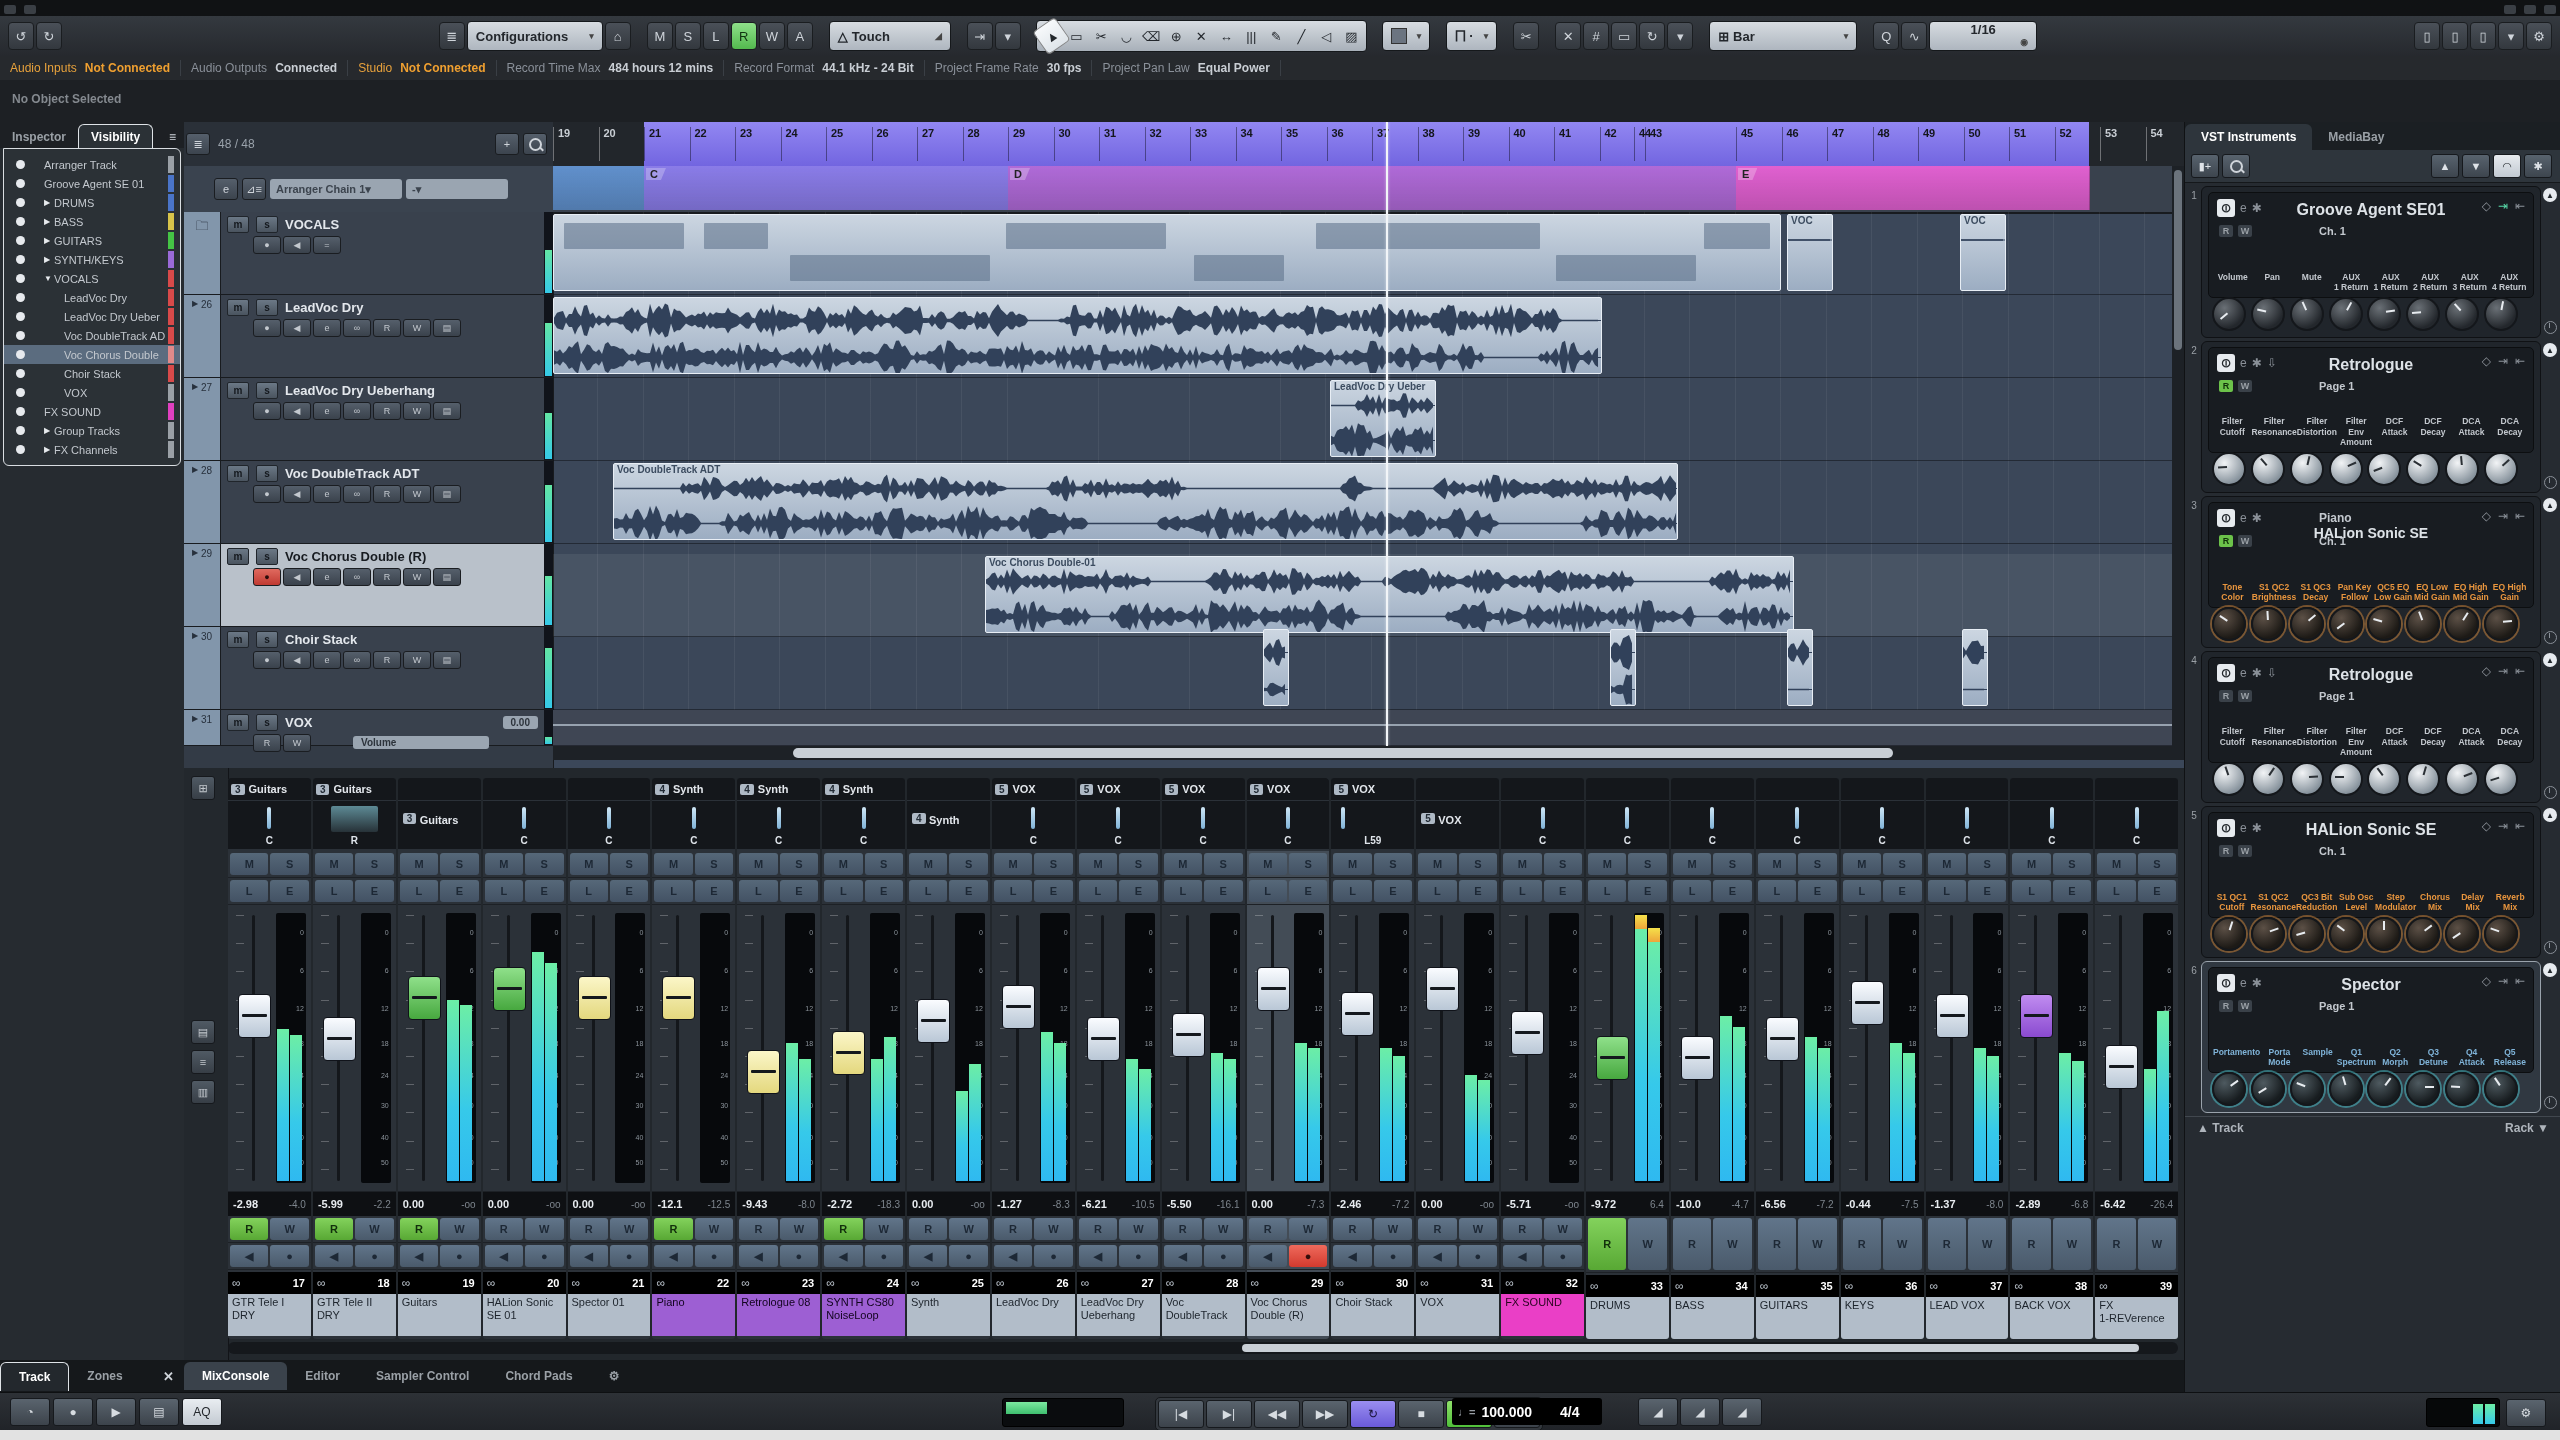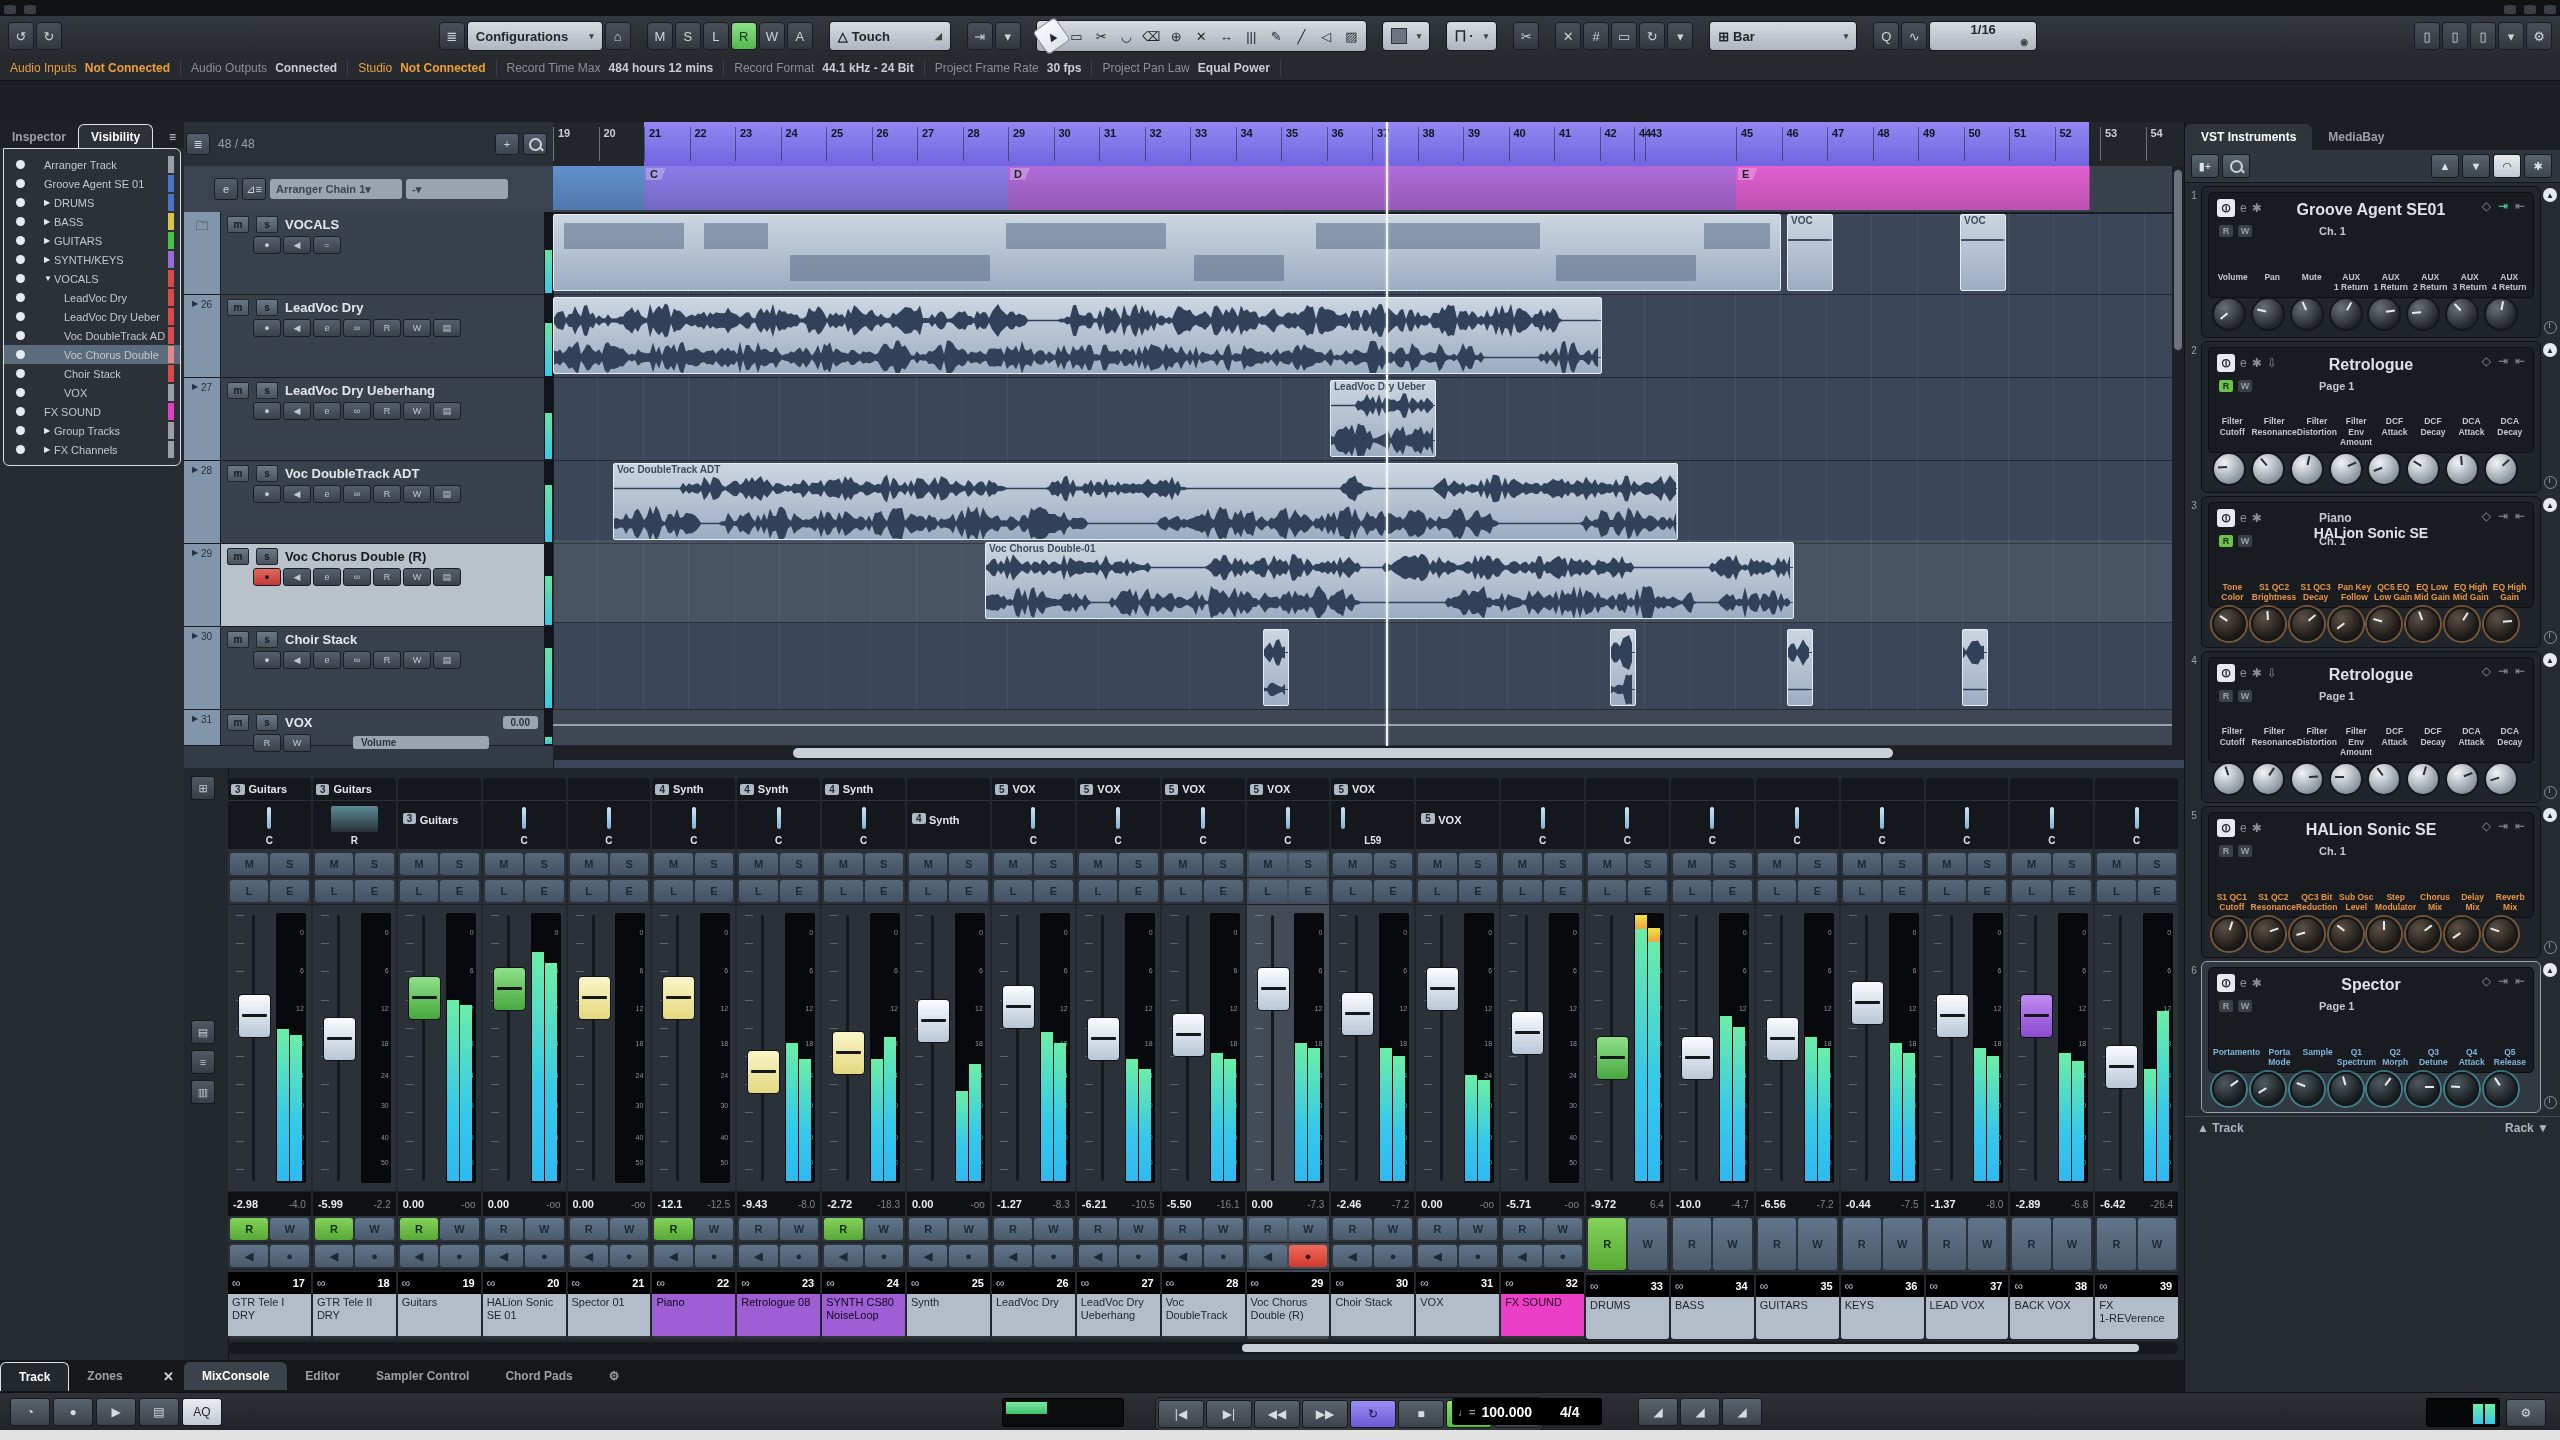--- a/index.html
+++ b/index.html
@@ -302,20 +302,23 @@
       </div>
       <div class="st-item">
         <span class="st-label">Project Frame Rate</span>
         <span class="st-val">30 fps</span>
       </div>
       <div class="st-item">
         <span class="st-label">Project Pan Law</span>
         <span class="st-val">Equal Power</span>
       </div>
     </div>
+  <div class="abs" id="infoline">
+    <div id="no-obj">No Object Selected</div>
+  </div>
 
   <div class="abs" id="sidebar">
       <div id="sb-tabs">
         <div class="sb-tab">Inspector</div>
         <div class="sb-tab active" style="border-top: 1px solid rgb(223, 227, 231); border-right: 1px solid rgb(223, 227, 231); border-left: 1px solid rgb(223, 227, 231); border-image: initial; border-bottom: none; background: rgb(43, 49, 54);">Visibility</div>
         <div class="sb-menu">≡</div>
       </div>
       <div class="sb-body">
         <div class="sb-row">
           <span class="sb-dot"></span>
@@ -672,21 +675,21 @@
               </svg>
             </div>
             <div style="position: absolute; top: 41px; left: 0px;">
               <svg width="1063" height="37">
                 <polygon points="0,13.5 3,13.0 6,14.4 9,14.2 12,8.1 15,13.5 18,13.7 21,5.8 24,3.8 27,9.0 30,15.3 33,11.0 36,1.1 39,9.5 42,0.6 45,6.1 48,15.5 51,16.9 54,9.6 57,8.8 60,12.4 63,3.9 66,12.9 69,12.1 72,7.8 75,8.5 78,8.8 81,10.5 84,13.5 87,17.7 90,17.7 93,17.7 96,17.7 99,17.7 102,17.7 105,17.7 108,16.2 111,16.3 114,7.8 117,12.2 120,16.4 123,15.6 126,9.5 129,11.5 132,9.1 135,6.9 138,13.0 141,16.6 144,9.6 147,16.1 150,8.1 153,15.0 156,3.6 159,10.8 162,11.3 165,2.6 168,1.8 171,4.8 174,13.6 177,15.9 180,8.0 183,11.3 186,13.0 189,15.3 192,14.3 195,14.7 198,13.6 201,10.5 204,15.0 207,4.3 210,13.4 213,6.6 216,8.0 219,13.6 222,15.4 225,7.0 228,14.1 231,6.1 234,7.8 237,10.3 240,13.2 243,13.9 246,11.3 249,12.3 252,16.1 255,10.6 258,16.7 261,7.7 264,7.7 267,5.9 270,12.8 273,16.3 276,7.9 279,3.2 282,3.7 285,3.2 288,2.8 291,15.7 294,12.6 297,8.5 300,9.9 303,11.9 306,10.8 309,11.4 312,15.4 315,9.2 318,12.3 321,12.2 324,16.9 327,13.2 330,14.8 333,13.9 336,12.9 339,8.5 342,16.7 345,9.7 348,4.8 351,14.1 354,0.8 357,7.3 360,5.9 363,1.4 366,12.9 369,2.3 372,8.8 375,11.9 378,13.6 381,11.3 384,10.4 387,15.6 390,15.3 393,15.6 396,11.3 399,12.1 402,14.7 405,16.8 408,10.4 411,10.0 414,14.1 417,3.1 420,5.5 423,3.2 426,1.8 429,3.5 432,4.4 435,8.9 438,8.9 441,8.9 444,11.5 447,11.9 450,6.5 453,13.6 456,15.9 459,12.4 462,13.3 465,13.1 468,12.4 471,14.1 474,17.7 477,17.7 480,17.7 483,17.7 486,17.7 489,17.7 492,17.7 495,17.7 498,17.7 501,17.7 504,17.7 507,17.7 510,17.7 513,17.7 516,17.7 519,17.7 522,17.7 525,17.7 528,17.7 531,17.7 534,17.7 537,17.7 540,17.7 543,17.7 546,14.1 549,12.6 552,11.6 555,15.2 558,13.4 561,12.0 564,10.7 567,15.3 570,13.8 573,15.2 576,13.8 579,13.1 582,11.3 585,10.9 588,8.9 591,11.2 594,3.4 597,13.1 600,14.9 603,7.2 606,1.6 609,4.5 612,3.2 615,13.5 618,15.1 621,6.4 624,9.9 627,4.4 630,13.5 633,8.1 636,8.1 639,5.7 642,16.4 645,13.4 648,11.3 651,15.1 654,16.4 657,12.4 660,14.1 663,11.2 666,5.7 669,5.1 672,2.6 675,15.1 678,10.6 681,4.5 684,9.2 687,12.6 690,9.1 693,10.4 696,13.9 699,17.0 702,13.3 705,14.1 708,10.1 711,15.8 714,7.5 717,12.6 720,6.6 723,15.8 726,5.5 729,6.0 732,2.4 735,1.6 738,12.6 741,3.2 744,12.0 747,16.8 750,13.4 753,6.3 756,11.2 759,11.2 762,13.9 765,8.0 768,5.7 771,12.6 774,8.0 777,8.6 780,10.9 783,12.8 786,11.6 789,14.7 792,11.4 795,5.4 798,5.5 801,7.6 804,4.6 807,6.6 810,8.5 813,16.1 816,12.1 819,14.5 822,16.5 825,10.9 828,14.1 831,14.1 834,13.2 837,10.5 840,4.0 843,5.6 846,2.4 849,6.9 852,15.7 855,14.5 858,10.9 861,6.3 864,5.0 867,12.4 870,12.0 873,10.5 876,7.9 879,14.9 882,15.7 885,17.7 888,17.7 891,17.7 894,17.7 897,17.7 900,17.7 903,17.7 906,17.7 909,17.7 912,17.7 915,17.7 918,17.7 921,17.7 924,17.7 927,17.7 930,17.7 933,17.7 936,17.7 939,17.7 942,17.7 945,17.7 948,17.7 951,17.7 954,17.7 957,17.7 960,17.7 963,17.7 966,17.7 969,16.2 972,10.2 975,14.4 978,16.5 981,14.4 984,14.2 987,4.7 990,6.2 993,7.4 996,15.1 999,15.1 1002,8.2 1005,6.1 1008,11.5 1011,15.7 1014,2.6 1017,5.5 1020,13.3 1023,4.7 1026,9.3 1029,13.4 1032,13.4 1035,10.2 1038,11.0 1041,13.3 1044,16.2 1047,12.4 1050,11.9 1053,15.8 1056,11.9 1059,16.6 1062,7.8 1062,29.2 1059,20.4 1056,25.1 1053,21.2 1050,25.1 1047,24.6 1044,20.8 1041,23.7 1038,26.0 1035,26.8 1032,23.6 1029,23.6 1026,27.7 1023,32.3 1020,23.7 1017,31.5 1014,34.4 1011,21.3 1008,25.5 1005,30.9 1002,28.8 999,21.9 996,21.9 993,29.6 990,30.8 987,32.3 984,22.8 981,22.6 978,20.5 975,22.6 972,26.8 969,20.8 966,19.3 963,19.3 960,19.3 957,19.3 954,19.3 951,19.3 948,19.3 945,19.3 942,19.3 939,19.3 936,19.3 933,19.3 930,19.3 927,19.3 924,19.3 921,19.3 918,19.3 915,19.3 912,19.3 909,19.3 906,19.3 903,19.3 900,19.3 897,19.3 894,19.3 891,19.3 888,19.3 885,19.3 882,21.3 879,22.1 876,29.1 873,26.5 870,25.0 867,24.6 864,32.0 861,30.7 858,26.1 855,22.5 852,21.3 849,30.1 846,34.6 843,31.4 840,33.0 837,26.5 834,23.8 831,22.9 828,22.9 825,26.1 822,20.5 819,22.5 816,24.9 813,20.9 810,28.5 807,30.4 804,32.4 801,29.4 798,31.5 795,31.6 792,25.6 789,22.3 786,25.4 783,24.2 780,26.1 777,28.4 774,29.0 771,24.4 768,31.3 765,29.0 762,23.1 759,25.8 756,25.8 753,30.7 750,23.6 747,20.2 744,25.0 741,33.8 738,24.4 735,35.4 732,34.6 729,31.0 726,31.5 723,21.2 720,30.4 717,24.4 714,29.5 711,21.2 708,26.9 705,22.9 702,23.7 699,20.0 696,23.1 693,26.6 690,27.9 687,24.4 684,27.8 681,32.5 678,26.4 675,21.9 672,34.4 669,31.9 666,31.3 663,25.8 660,22.9 657,24.6 654,20.6 651,21.9 648,25.7 645,23.6 642,20.6 639,31.3 636,28.9 633,28.9 630,23.5 627,32.6 624,27.1 621,30.6 618,21.9 615,23.5 612,33.8 609,32.5 606,35.4 603,29.8 600,22.1 597,23.9 594,33.6 591,25.8 588,28.1 585,26.1 582,25.7 579,23.9 576,23.2 573,21.8 570,23.2 567,21.7 564,26.3 561,25.0 558,23.6 555,21.8 552,25.4 549,24.4 546,22.9 543,19.3 540,19.3 537,19.3 534,19.3 531,19.3 528,19.3 525,19.3 522,19.3 519,19.3 516,19.3 513,19.3 510,19.3 507,19.3 504,19.3 501,19.3 498,19.3 495,19.3 492,19.3 489,19.3 486,19.3 483,19.3 480,19.3 477,19.3 474,19.3 471,22.9 468,24.6 465,23.9 462,23.7 459,24.6 456,21.1 453,23.4 450,30.5 447,25.1 444,25.5 441,28.1 438,28.1 435,28.1 432,32.6 429,33.5 426,35.2 423,33.8 420,31.5 417,33.9 414,22.9 411,27.0 408,26.6 405,20.2 402,22.3 399,24.9 396,25.7 393,21.4 390,21.7 387,21.4 384,26.6 381,25.7 378,23.4 375,25.1 372,28.2 369,34.7 366,24.1 363,35.6 360,31.1 357,29.7 354,36.2 351,22.9 348,32.2 345,27.3 342,20.3 339,28.5 336,24.1 333,23.1 330,22.2 327,23.8 324,20.1 321,24.8 318,24.7 315,27.8 312,21.6 309,25.6 306,26.2 303,25.1 300,27.1 297,28.5 294,24.4 291,21.3 288,34.2 285,33.8 282,33.3 279,33.8 276,29.1 273,20.7 270,24.2 267,31.1 264,29.3 261,29.3 258,20.3 255,26.4 252,20.9 249,24.7 246,25.7 243,23.1 240,23.8 237,26.7 234,29.2 231,30.9 228,22.9 225,30.0 222,21.6 219,23.4 216,29.0 213,30.4 210,23.6 207,32.7 204,22.0 201,26.5 198,23.4 195,22.3 192,22.7 189,21.7 186,24.0 183,25.7 180,29.0 177,21.1 174,23.4 171,32.2 168,35.2 165,34.4 162,25.7 159,26.2 156,33.4 153,22.0 150,28.9 147,20.9 144,27.4 141,20.4 138,24.0 135,30.1 132,27.9 129,25.5 126,27.5 123,21.4 120,20.6 117,24.8 114,29.2 111,20.7 108,20.8 105,19.3 102,19.3 99,19.3 96,19.3 93,19.3 90,19.3 87,19.3 84,23.5 81,26.5 78,28.2 75,28.5 72,29.2 69,24.9 66,24.1 63,33.1 60,24.6 57,28.2 54,27.4 51,20.1 48,21.5 45,30.9 42,36.4 39,27.5 36,35.9 33,26.0 30,21.7 27,28.0 24,33.2 21,31.2 18,23.3 15,23.5 12,28.9 9,22.8 6,22.6 3,24.0 0,23.5" fill="#31415a"></polygon>
                 <line x1="0" y1="18.5" x2="1063" y2="18.5" stroke="#31415a" stroke-width="1"></line>
               </svg>
             </div>
           </div>
         </div>
-        <div class="lane sel" style="top: 328px; height: 82px;">
+        <div class="lane sel" style="top: 342px; height: 82px;">
           <div class="evt" style="left: 432px; width: 807px;">
             <span class="elabel">Voc Chorus Double-01</span>
             <div style="position: absolute; top: 10px; left: 0px;">
               <svg width="807" height="29">
                 <polygon points="0,12.6 3,10.4 6,6.4 9,5.6 12,11.7 15,7.4 18,11.4 21,2.4 24,9.9 27,1.2 30,5.2 33,8.6 36,11.6 39,9.5 42,8.0 45,12.6 48,8.4 51,9.0 54,11.5 57,6.5 60,8.4 63,11.9 66,8.9 69,8.6 72,10.7 75,11.8 78,1.5 81,12.3 84,4.3 87,6.8 90,8.7 93,7.6 96,7.9 99,9.9 102,9.1 105,9.2 108,9.7 111,6.4 114,12.5 117,8.8 120,2.0 123,10.1 126,12.2 129,9.0 132,8.8 135,8.3 138,10.6 141,5.3 144,11.7 147,8.6 150,10.7 153,11.4 156,12.3 159,11.7 162,9.6 165,13.7 168,13.7 171,13.7 174,13.7 177,13.7 180,13.7 183,13.7 186,13.7 189,13.7 192,13.7 195,13.7 198,13.7 201,13.7 204,13.7 207,13.7 210,13.7 213,13.7 216,13.7 219,13.7 222,12.3 225,10.1 228,5.6 231,5.5 234,8.6 237,2.0 240,2.3 243,9.1 246,11.8 249,4.2 252,9.1 255,5.5 258,12.1 261,7.9 264,11.8 267,11.3 270,7.5 273,8.0 276,4.8 279,4.9 282,12.9 285,9.3 288,2.3 291,8.6 294,5.7 297,9.1 300,7.2 303,13.0 306,1.3 309,1.5 312,5.8 315,5.0 318,12.3 321,5.6 324,8.6 327,12.9 330,10.7 333,11.1 336,9.0 339,10.3 342,7.6 345,10.8 348,7.1 351,12.2 354,3.8 357,10.3 360,7.1 363,3.7 366,7.5 369,10.8 372,9.4 375,13.7 378,13.7 381,13.7 384,13.7 387,13.7 390,13.7 393,13.7 396,13.7 399,9.8 402,10.6 405,12.3 408,9.6 411,7.6 414,6.1 417,3.4 420,2.7 423,4.4 426,3.6 429,2.0 432,5.2 435,0.7 438,1.7 441,5.0 444,12.3 447,6.7 450,10.6 453,3.4 456,8.6 459,10.5 462,7.0 465,9.4 468,10.0 471,12.6 474,12.1 477,11.2 480,8.8 483,8.2 486,11.0 489,2.1 492,9.6 495,2.8 498,7.4 501,2.3 504,2.9 507,8.6 510,4.9 513,5.6 516,10.1 519,12.4 522,12.1 525,9.3 528,8.0 531,9.0 534,12.0 537,9.4 540,8.4 543,12.1 546,8.3 549,10.3 552,3.2 555,3.3 558,12.1 561,8.3 564,9.3 567,6.6 570,4.4 573,2.8 576,6.7 579,4.4 582,12.8 585,4.5 588,7.7 591,8.6 594,6.1 597,10.0 600,6.8 603,8.2 606,12.2 609,12.3 612,6.6 615,8.4 618,8.4 621,10.7 624,9.2 627,4.3 630,6.4 633,10.2 636,3.1 639,10.0 642,10.6 645,9.2 648,13.7 651,13.7 654,13.7 657,13.7 660,13.7 663,13.7 666,13.7 669,13.7 672,13.7 675,13.7 678,13.7 681,13.7 684,13.7 687,13.7 690,13.7 693,13.7 696,13.7 699,13.7 702,13.7 705,13.7 708,13.7 711,13.7 714,13.7 717,13.7 720,13.7 723,13.7 726,9.5 729,11.6 732,8.1 735,5.2 738,7.6 741,3.5 744,3.5 747,8.6 750,1.5 753,10.0 756,12.7 759,11.2 762,12.7 765,5.1 768,9.0 771,6.9 774,9.7 777,6.9 780,9.5 783,9.6 786,12.8 789,11.6 792,3.9 795,9.6 798,5.6 801,11.8 804,2.6 804,26.4 801,17.2 798,23.4 795,19.4 792,25.1 789,17.4 786,16.2 783,19.4 780,19.5 777,22.1 774,19.3 771,22.1 768,20.0 765,23.9 762,16.3 759,17.8 756,16.3 753,19.0 750,27.5 747,20.4 744,25.5 741,25.5 738,21.4 735,23.8 732,20.9 729,17.4 726,19.5 723,15.3 720,15.3 717,15.3 714,15.3 711,15.3 708,15.3 705,15.3 702,15.3 699,15.3 696,15.3 693,15.3 690,15.3 687,15.3 684,15.3 681,15.3 678,15.3 675,15.3 672,15.3 669,15.3 666,15.3 663,15.3 660,15.3 657,15.3 654,15.3 651,15.3 648,15.3 645,19.8 642,18.4 639,19.0 636,25.9 633,18.8 630,22.6 627,24.7 624,19.8 621,18.3 618,20.6 615,20.6 612,22.4 609,16.7 606,16.8 603,20.8 600,22.2 597,19.0 594,22.9 591,20.4 588,21.3 585,24.5 582,16.2 579,24.6 576,22.3 573,26.2 570,24.6 567,22.4 564,19.7 561,20.7 558,16.9 555,25.7 552,25.8 549,18.7 546,20.7 543,16.9 540,20.6 537,19.6 534,17.0 531,20.0 528,21.0 525,19.7 522,16.9 519,16.6 516,18.9 513,23.4 510,24.1 507,20.4 504,26.1 501,26.7 498,21.6 495,26.2 492,19.4 489,26.9 486,18.0 483,20.8 480,20.2 477,17.8 474,16.9 471,16.4 468,19.0 465,19.6 462,22.0 459,18.5 456,20.4 453,25.6 450,18.4 447,22.3 444,16.7 441,24.0 438,27.3 435,28.3 432,23.8 429,27.0 426,25.4 423,24.6 420,26.3 417,25.6 414,22.9 411,21.4 408,19.4 405,16.7 402,18.4 399,19.2 396,15.3 393,15.3 390,15.3 387,15.3 384,15.3 381,15.3 378,15.3 375,15.3 372,19.6 369,18.2 366,21.5 363,25.3 360,21.9 357,18.7 354,25.2 351,16.8 348,21.9 345,18.2 342,21.4 339,18.7 336,20.0 333,17.9 330,18.3 327,16.1 324,20.4 321,23.4 318,16.7 315,24.0 312,23.2 309,27.5 306,27.7 303,16.0 300,21.8 297,19.9 294,23.3 291,20.4 288,26.7 285,19.7 282,16.1 279,24.1 276,24.2 273,21.0 270,21.5 267,17.7 264,17.2 261,21.1 258,16.9 255,23.5 252,19.9 249,24.8 246,17.2 243,19.9 240,26.7 237,27.0 234,20.4 231,23.5 228,23.4 225,18.9 222,16.7 219,15.3 216,15.3 213,15.3 210,15.3 207,15.3 204,15.3 201,15.3 198,15.3 195,15.3 192,15.3 189,15.3 186,15.3 183,15.3 180,15.3 177,15.3 174,15.3 171,15.3 168,15.3 165,15.3 162,19.4 159,17.3 156,16.7 153,17.6 150,18.3 147,20.4 144,17.3 141,23.7 138,18.4 135,20.7 132,20.2 129,20.0 126,16.8 123,18.9 120,27.0 117,20.2 114,16.5 111,22.6 108,19.3 105,19.8 102,19.9 99,19.1 96,21.1 93,21.4 90,20.3 87,22.2 84,24.7 81,16.7 78,27.5 75,17.2 72,18.3 69,20.4 66,20.1 63,17.1 60,20.6 57,22.5 54,17.5 51,20.0 48,20.6 45,16.4 42,21.0 39,19.5 36,17.4 33,20.4 30,23.8 27,27.8 24,19.1 21,26.6 18,17.6 15,21.6 12,17.3 9,23.4 6,22.6 3,18.6 0,16.4" fill="#31415a"></polygon>
                 <line x1="0" y1="14.5" x2="807" y2="14.5" stroke="#31415a" stroke-width="1"></line>
               </svg>
             </div>
             <div style="position: absolute; top: 41px; left: 0px;">
               <svg width="807" height="37">

